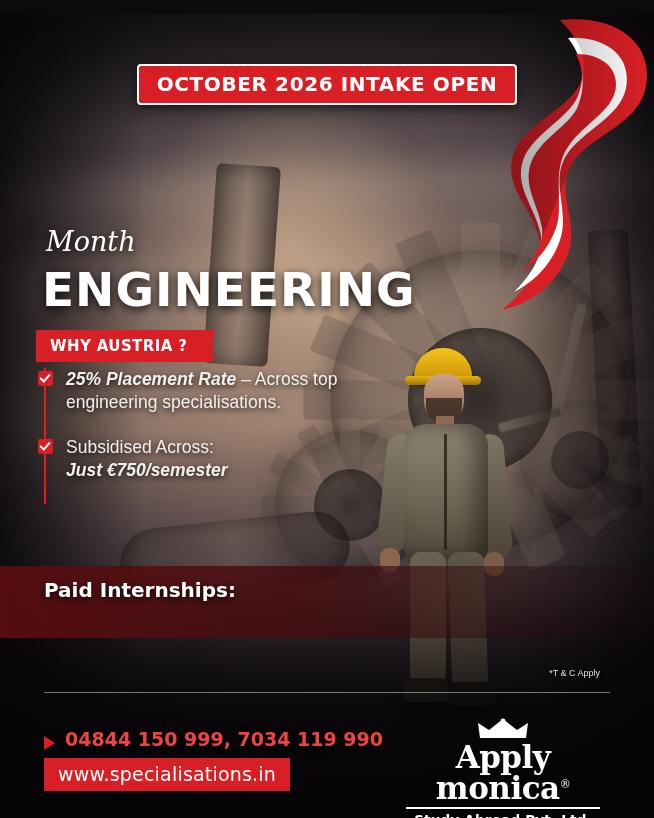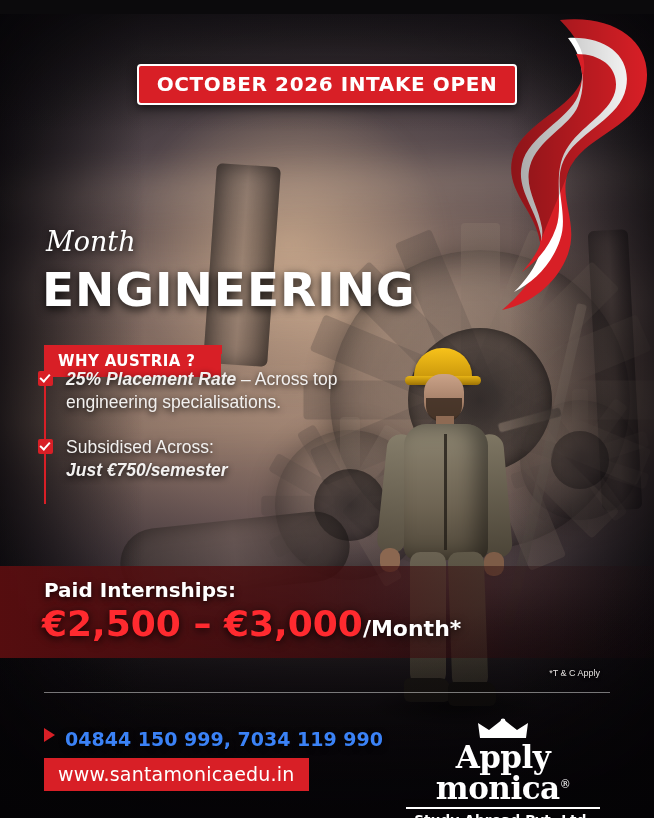--- a/index.html
+++ b/index.html
@@ -148,21 +148,21 @@
     font-family:"DejaVu Serif",serif;font-style:italic;
     text-shadow:0 2px 6px rgba(0,0,0,.8);
   }
   .engineering{
     position:absolute;left:42px;top:262px;color:#fff;
     font-family:"DejaVu Sans",sans-serif;font-weight:bold;
     font-size:47px;letter-spacing:1px;
     text-shadow:0 3px 10px rgba(0,0,0,.85);
   }
   
-  .why-wrap{position:absolute;left:44px;top:330px;margin-top:15px;}
+  .why-wrap{position:absolute;left:36px;top:330px;}
   .why{
     display:inline-block;position:relative;
     background:#d81f26;color:#fff;font-weight:bold;font-size:15px;
     padding:7px 26px 7px 14px;letter-spacing:.4px;
     font-family:"DejaVu Sans",sans-serif;
   }
   .why:after{
     content:"";position:absolute;right:0;top:0;border-left:16px solid #d81f26;
     border-top:0 solid transparent;border-bottom:0;width:0;height:0;
   }
@@ -180,42 +180,42 @@
     background:#d81f26;border-radius:2px;position:relative;
   }
   .tick:after{
     content:"";position:absolute;left:4px;top:1px;width:4px;height:8px;
     border:solid #fff;border-width:0 2px 2px 0;transform:rotate(42deg);
   }
   .b-text{color:#f2f0ef;font-size:17.5px;line-height:1.32;text-shadow:0 2px 6px rgba(0,0,0,.85);}
   .b-text .em{font-style:italic;font-weight:bold;}
   
   .band{
-    position:absolute;left:0;right:0;top:566px;height:92px;
+    position:absolute;left:0;right:0;top:566px;height:72px;
     background:linear-gradient(90deg,rgba(92,14,16,.92) 0%,rgba(70,12,14,.82) 45%,rgba(40,10,12,.45) 78%,rgba(30,8,10,.12) 100%);
   }
   .band .lbl{
     position:absolute;left:44px;top:12px;color:#fff;font-size:20px;font-weight:bold;
     font-family:"DejaVu Sans",sans-serif;text-shadow:0 2px 6px rgba(0,0,0,.8);
   }
   .band .amt{
     position:absolute;left:42px;top:40px;white-space:nowrap;
     font-family:"DejaVu Sans",sans-serif;font-weight:bold;font-size:36px;line-height:1;
     color:#ff2a2f;text-shadow:0 2px 8px rgba(0,0,0,.8);
   }
   .band .amt .mo{color:#ffffff;font-size:22px;font-weight:bold;}
   .tc{
     position:absolute;right:54px;top:668px;color:#e6e2e0;font-size:9px;
     text-shadow:0 1px 3px rgba(0,0,0,.9);
   }
   .rule{position:absolute;left:44px;right:44px;top:692px;height:1px;background:rgba(255,255,255,.45);}
   
   .phone{
-    position:absolute;left:44px;top:728px;color:#3b82f6;font-size:19px;font-weight:bold;
-    font-family:"DejaVu Sans",sans-serif;display:flex;align-items:flex-start;
+    position:absolute;left:44px;top:728px;color:#ef4444;font-size:19px;font-weight:bold;
+    font-family:"DejaVu Sans",sans-serif;display:flex;align-items:flex-end;
     text-shadow:0 2px 6px rgba(0,0,0,.8);
   }
   .tri{
     width:0;height:0;border-left:11px solid #d81f26;border-top:7px solid transparent;
     border-bottom:7px solid transparent;margin-right:10px;
   }
   .site{
     position:absolute;left:44px;top:758px;background:#d81f26;color:#fff;
     font-size:19px;padding:5px 14px 6px;letter-spacing:.2px;
     font-family:"DejaVu Sans",sans-serif;
@@ -346,34 +346,31 @@
       <span class="tick"></span>
       <span class="b-text">
         <span>Subsidised Across:</span><br>
         <span class="em">Just €750/semester</span>
       </span>
     </div>
   </div>
 
   <div class="band">
     <div class="lbl">Paid Internships:</div>
-    <div class="amt">
-      <span>€2,500 – €3,000</span><span class="mo">/Month*</span>
-    </div>
   </div>
 
   <div class="tc">*T &amp; C Apply</div>
   <div class="rule"></div>
 
   <div class="phone">
     <span class="tri"></span>
     <span>04844 150 999, 7034 119 990</span>
   </div>
 
-  <div class="site">www.santamonicaedu.in</div>
+  <div class="site">www.specialisations.in</div>
 
   <div class="logo">
     <div class="crown">
       <svg width="54" height="22" viewBox="0 0 54 22">
         <path d="M4 20 L2 5 L13 12 L27 1 L41 12 L52 5 L50 20 Z" fill="#ffffff"></path>
         <circle cx="27" cy="3" r="2.4" fill="#ffffff"></circle>
       </svg>
     </div>
     <div class="logo-main"><span>Apply monica</span><span class="reg">®</span></div>
     <div class="logo-line"></div>

